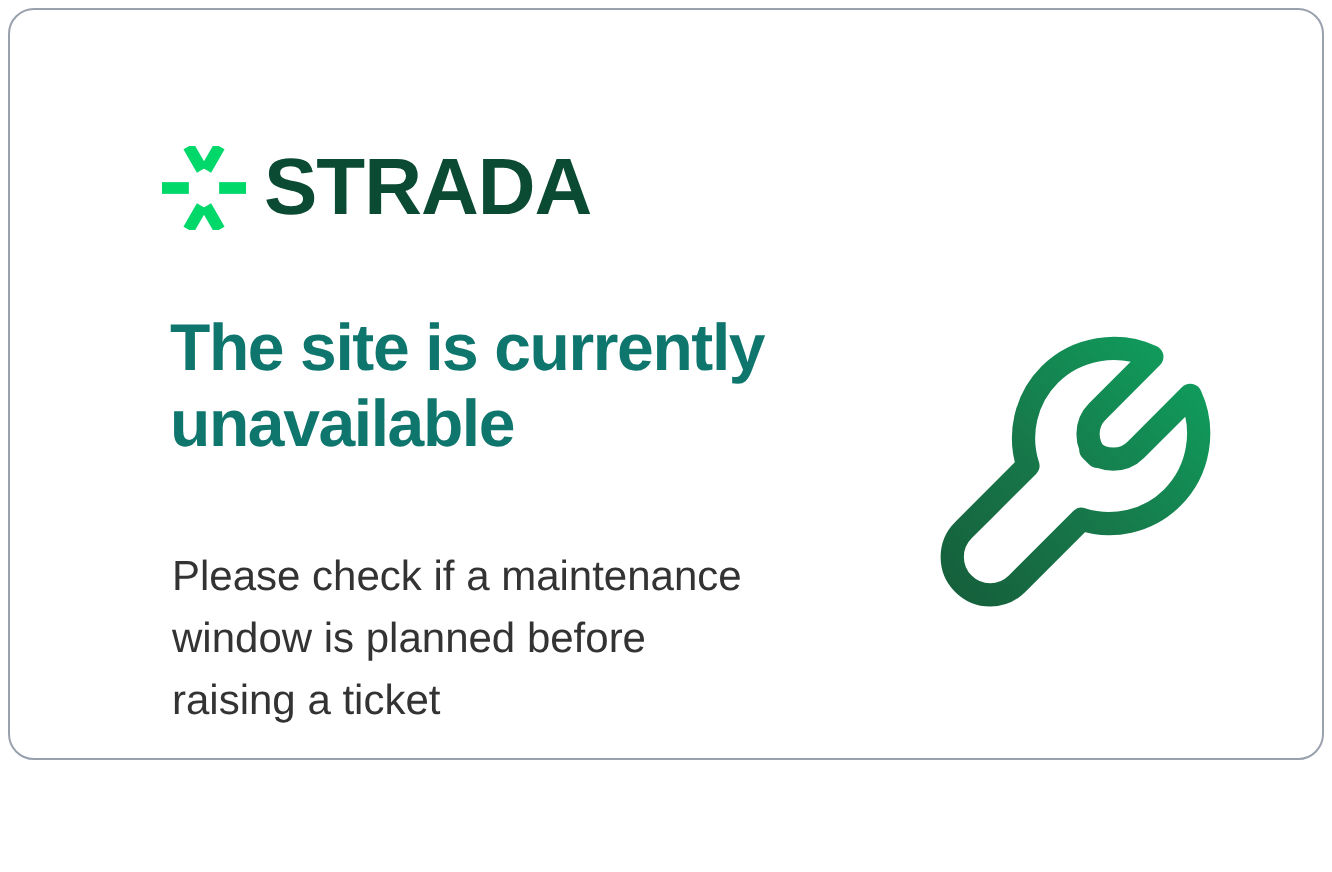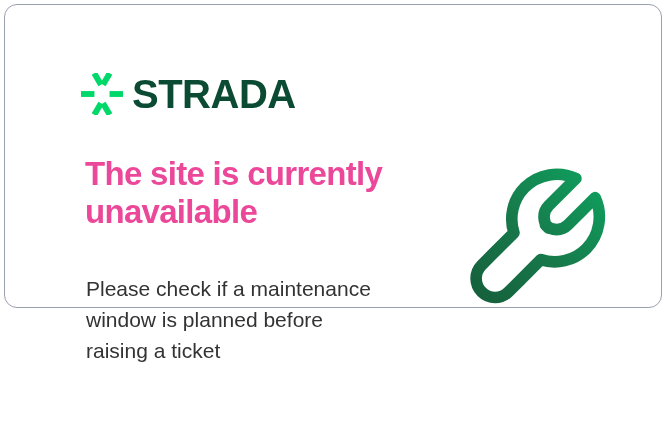--- a/index.html
+++ b/index.html
@@ -21,21 +21,21 @@
     background: #ffffff;
     overflow: hidden;
   }
 
   
   .card {
     position: absolute;
     left: 4px;
     top: 4px;
     width: 658px;
-    height: 304px;
+    height: 376px;
     box-sizing: border-box;
     background: #ffffff;
     border: 1px solid #9aa1ae;
     border-radius: 13px;
   }
 
   
   .logo {
     position: absolute;
     left: 76px;
@@ -63,21 +63,21 @@
   .heading {
     position: absolute;
     left: 80px;
     top: 150px;
     width: 330px;
     margin: 0;
     font-size: 33px;
     font-weight: bold;
     line-height: 1.16;
     letter-spacing: -0.7px;
-    color: #ec4899;
+    color: #0f766e;
   }
 
   
   .body-copy {
     position: absolute;
     left: 81px;
     top: 268px;
     width: 300px;
     margin: 0;
     font-size: 21px;

